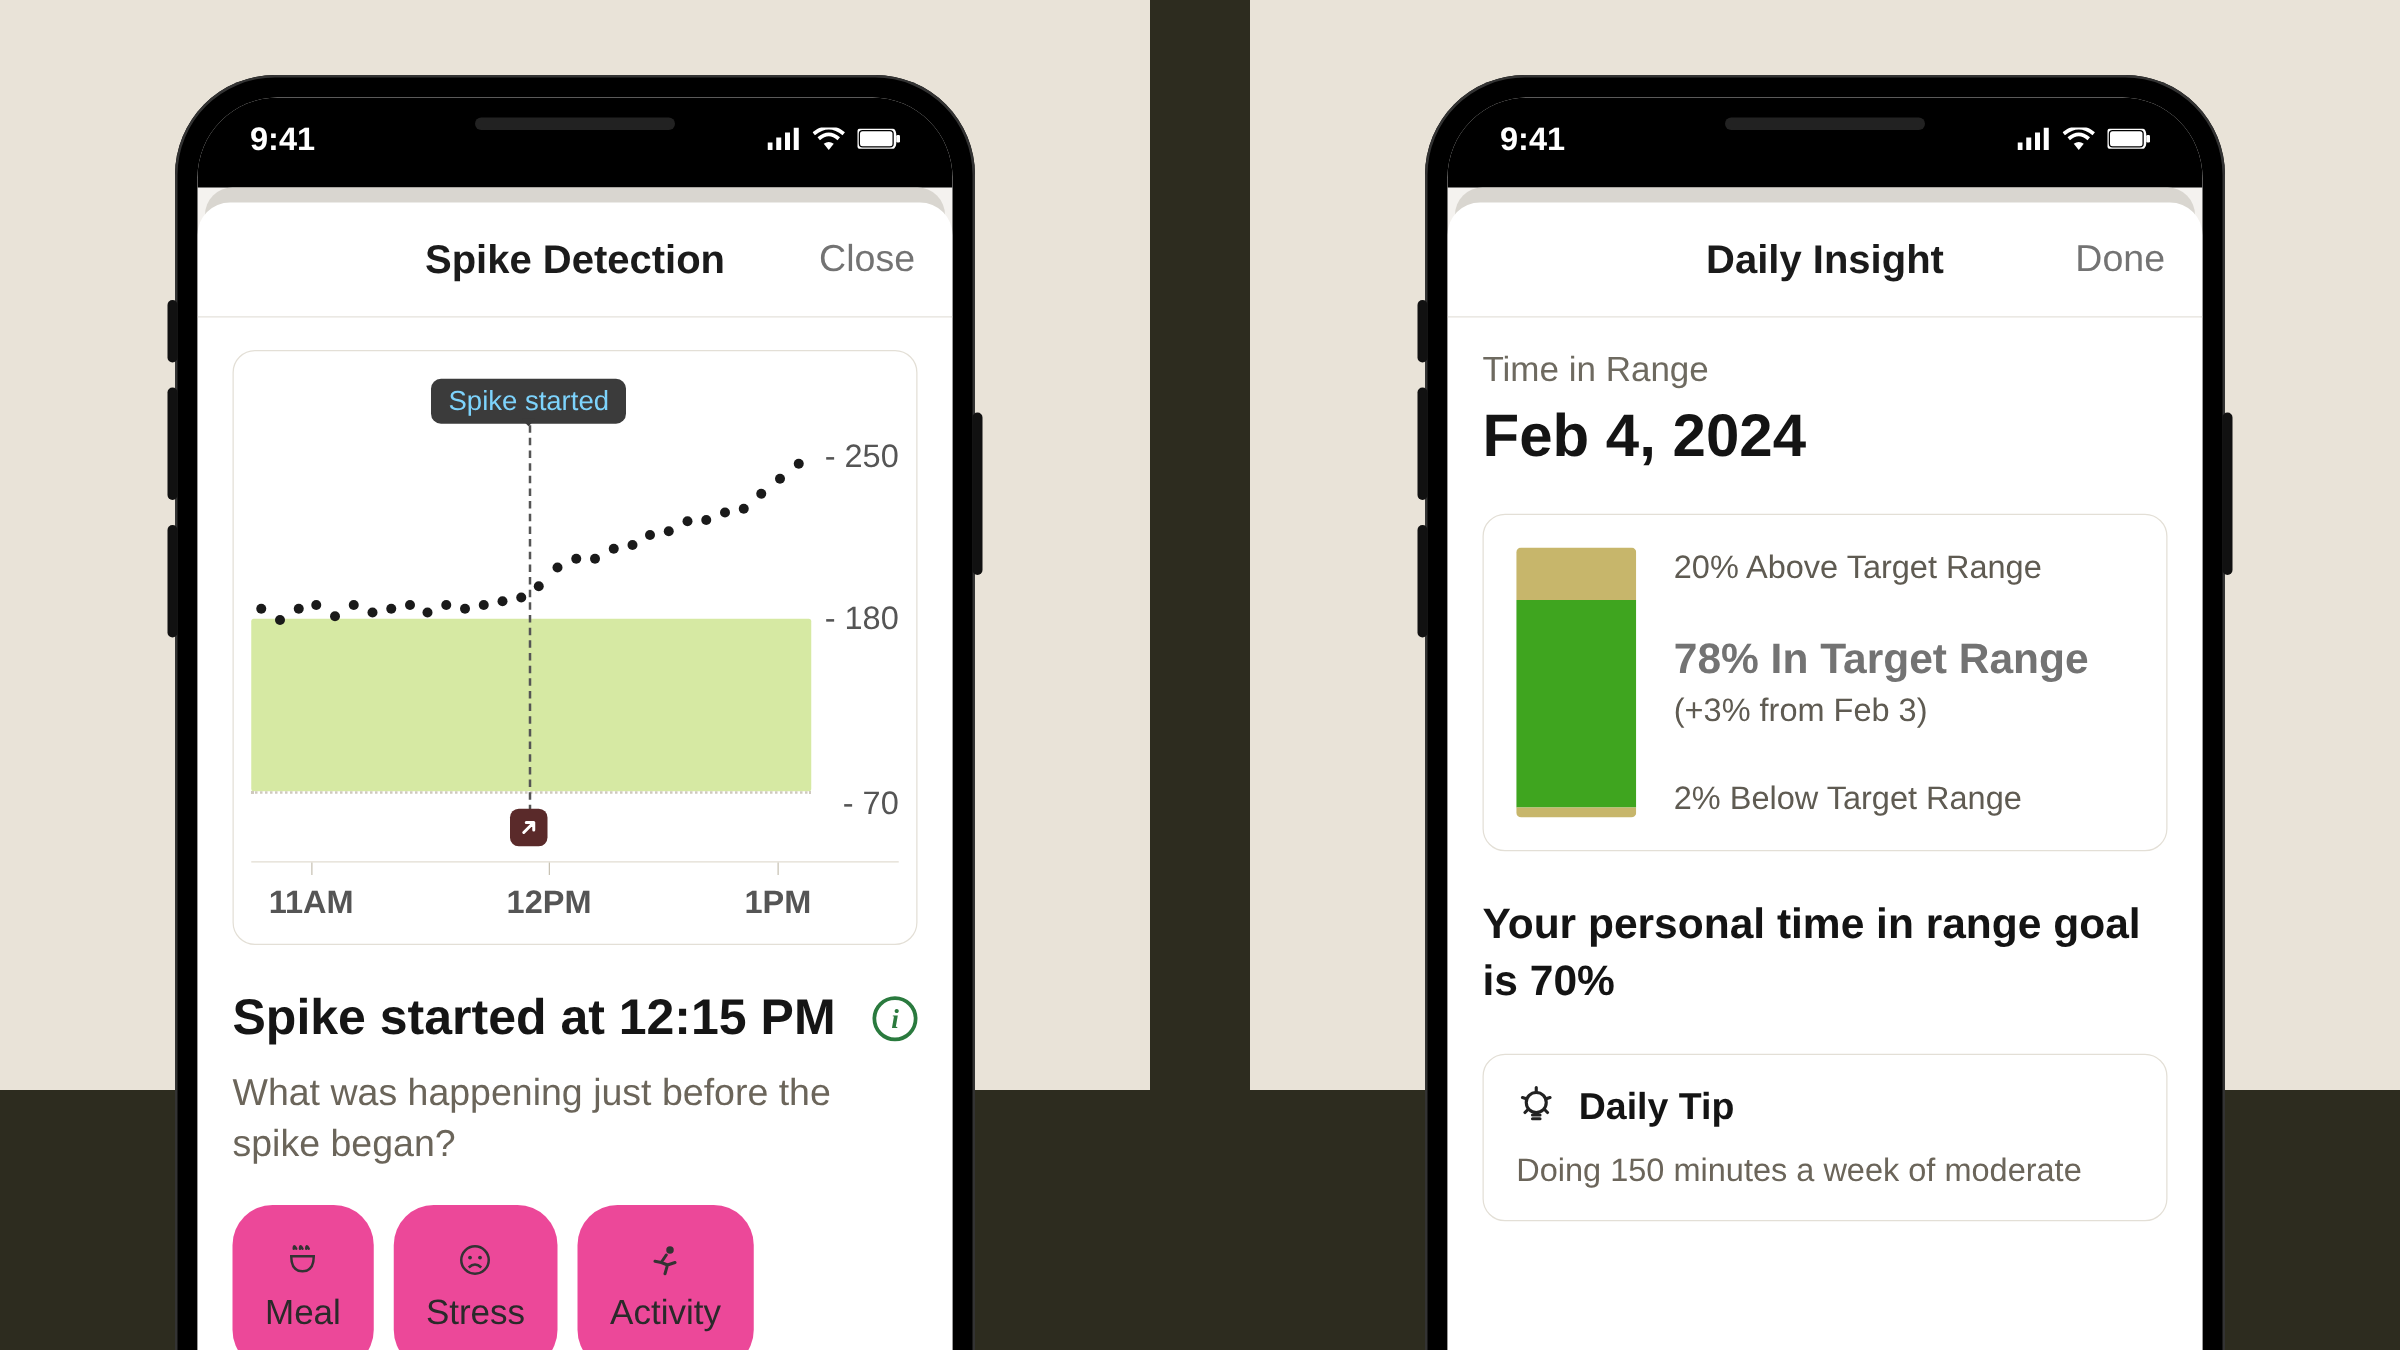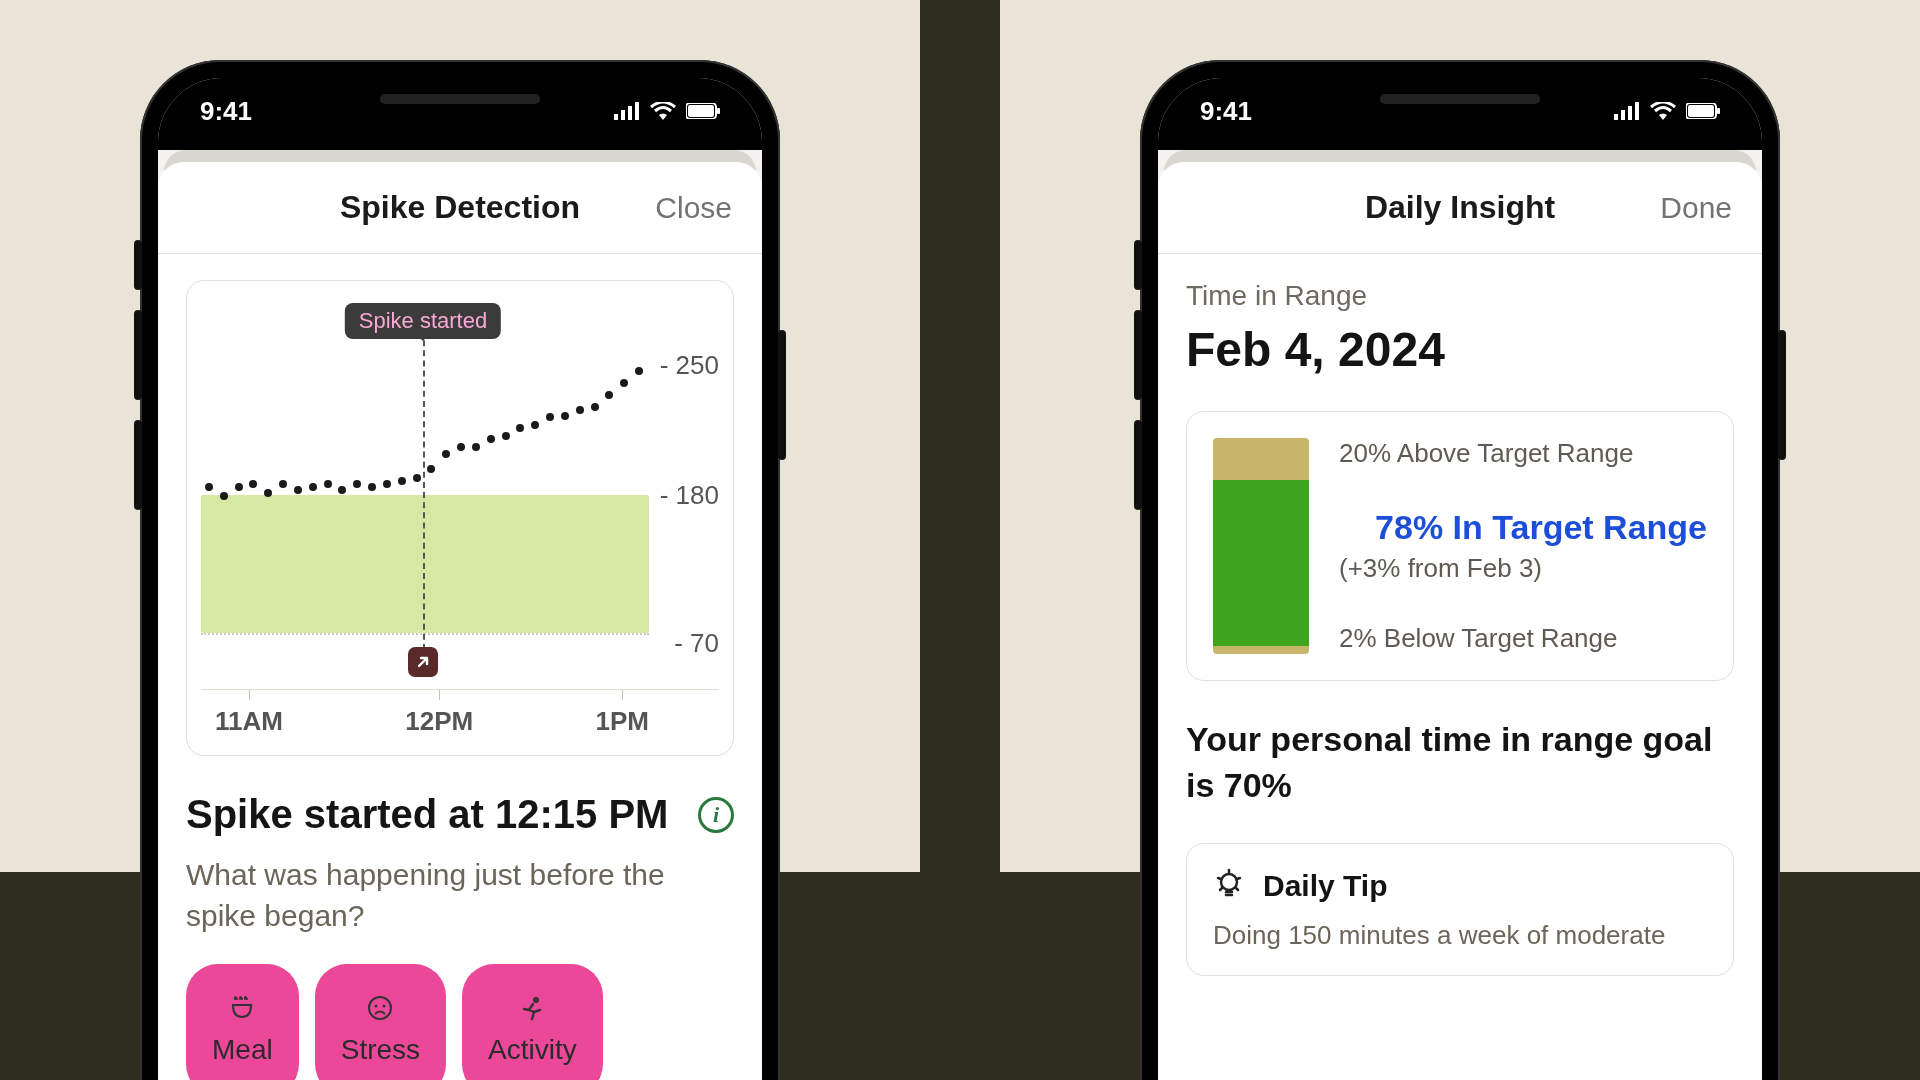--- a/index.html
+++ b/index.html
@@ -113,21 +113,21 @@
     border-radius: 2px;
   }
   .grid-line { position:absolute; left:0; right:70px; border-top:2px dotted #cfcabe; }
   .y-label { position:absolute; right:0; font-size:26px; color:#555; transform: translateY(-50%); }
   .spike-line {
     position:absolute; top:35px; bottom:25px; left:222px;
     border-left: 2px dashed #555;
   }
   .spike-tag {
     position:absolute; top:8px; left:222px; transform: translateX(-50%);
-    background:#3b3b3b; color:#f9a8d4; font-size:22px;
+    background:#3b3b3b; color:#7dd3fc; font-size:22px;
     padding:5px 14px; border-radius:8px; white-space:nowrap;
   }
   .spike-tag::after {
     content:""; position:absolute; bottom:-8px; left:50%; transform:translateX(-50%);
     border:6px solid transparent; border-top-color:#3b3b3b;
   }
   .activity-marker {
     position:absolute; left:222px; top:352px; transform:translateX(-50%);
     width:30px; height:30px; background:#5a2a2a; border-radius:7px;
     display:flex; align-items:center; justify-content:center; color:#fff; font-size:16px;
@@ -170,21 +170,21 @@
   }
   .tir-bar {
     width: 96px; height: 216px; border-radius:4px; overflow:hidden;
     display:flex; flex-direction:column;
   }
   .tir-above { background:#c7b66b; }
   .tir-in { background:#3fa51f; }
   .tir-below { background:#c7b66b; }
   .tir-text { flex:1; display:flex; flex-direction:column; justify-content:space-between; }
   .tir-row { font-size:26px; color:#5f5b52; }
-  .tir-main { font-size:34px; font-weight:700; color:#1d4ed8;text-align:right; }
+  .tir-main { font-size:34px; font-weight:700; color:#737373; }
   .tir-delta { font-size:26px; color:#5f5b52; margin-top:6px; }
 
   .goal-text { font-size:34px; font-weight:700; color:#141414; margin-top:36px; line-height:1.35; }
 
   .tip-card { border:1px solid #e3dfd6; border-radius:18px; padding:24px 26px; margin-top:34px; }
   .tip-header { display:flex; align-items:center; gap:18px; }
   .tip-title { font-size:30px; font-weight:700; color:#141414; }
   .tip-body { font-size:26px; color:#6b655a; margin-top:16px; }
 
 </style>

